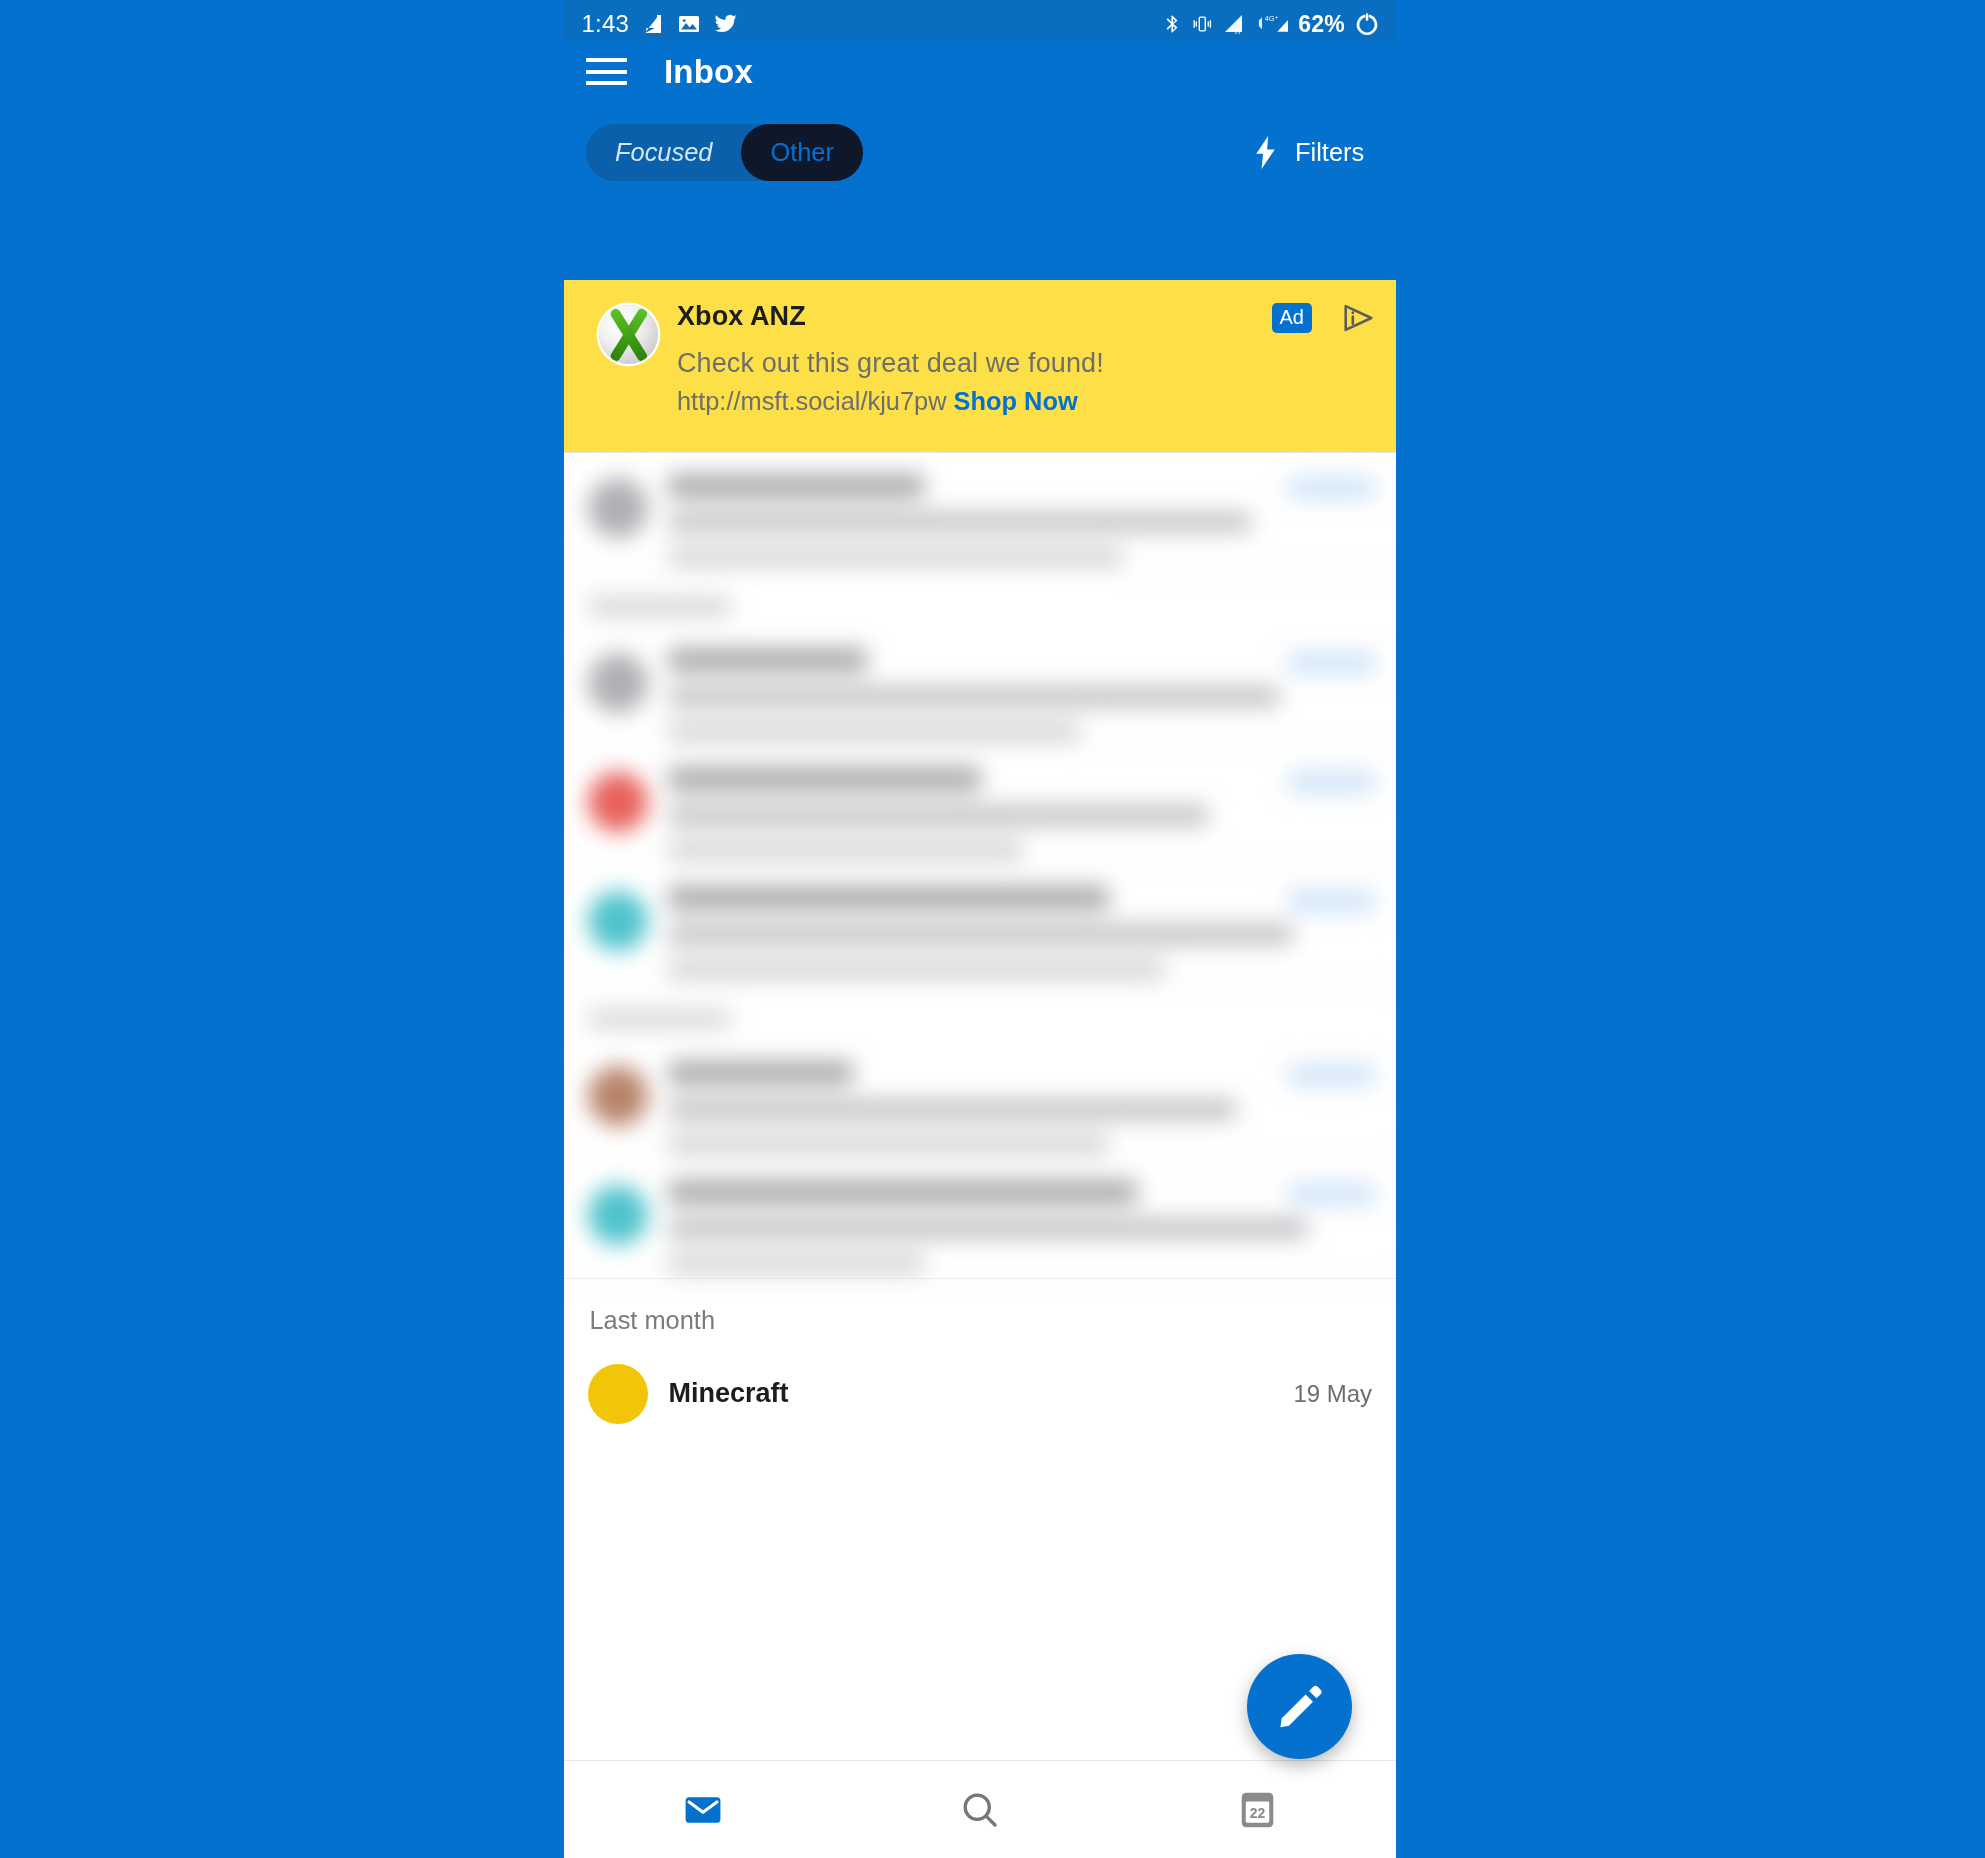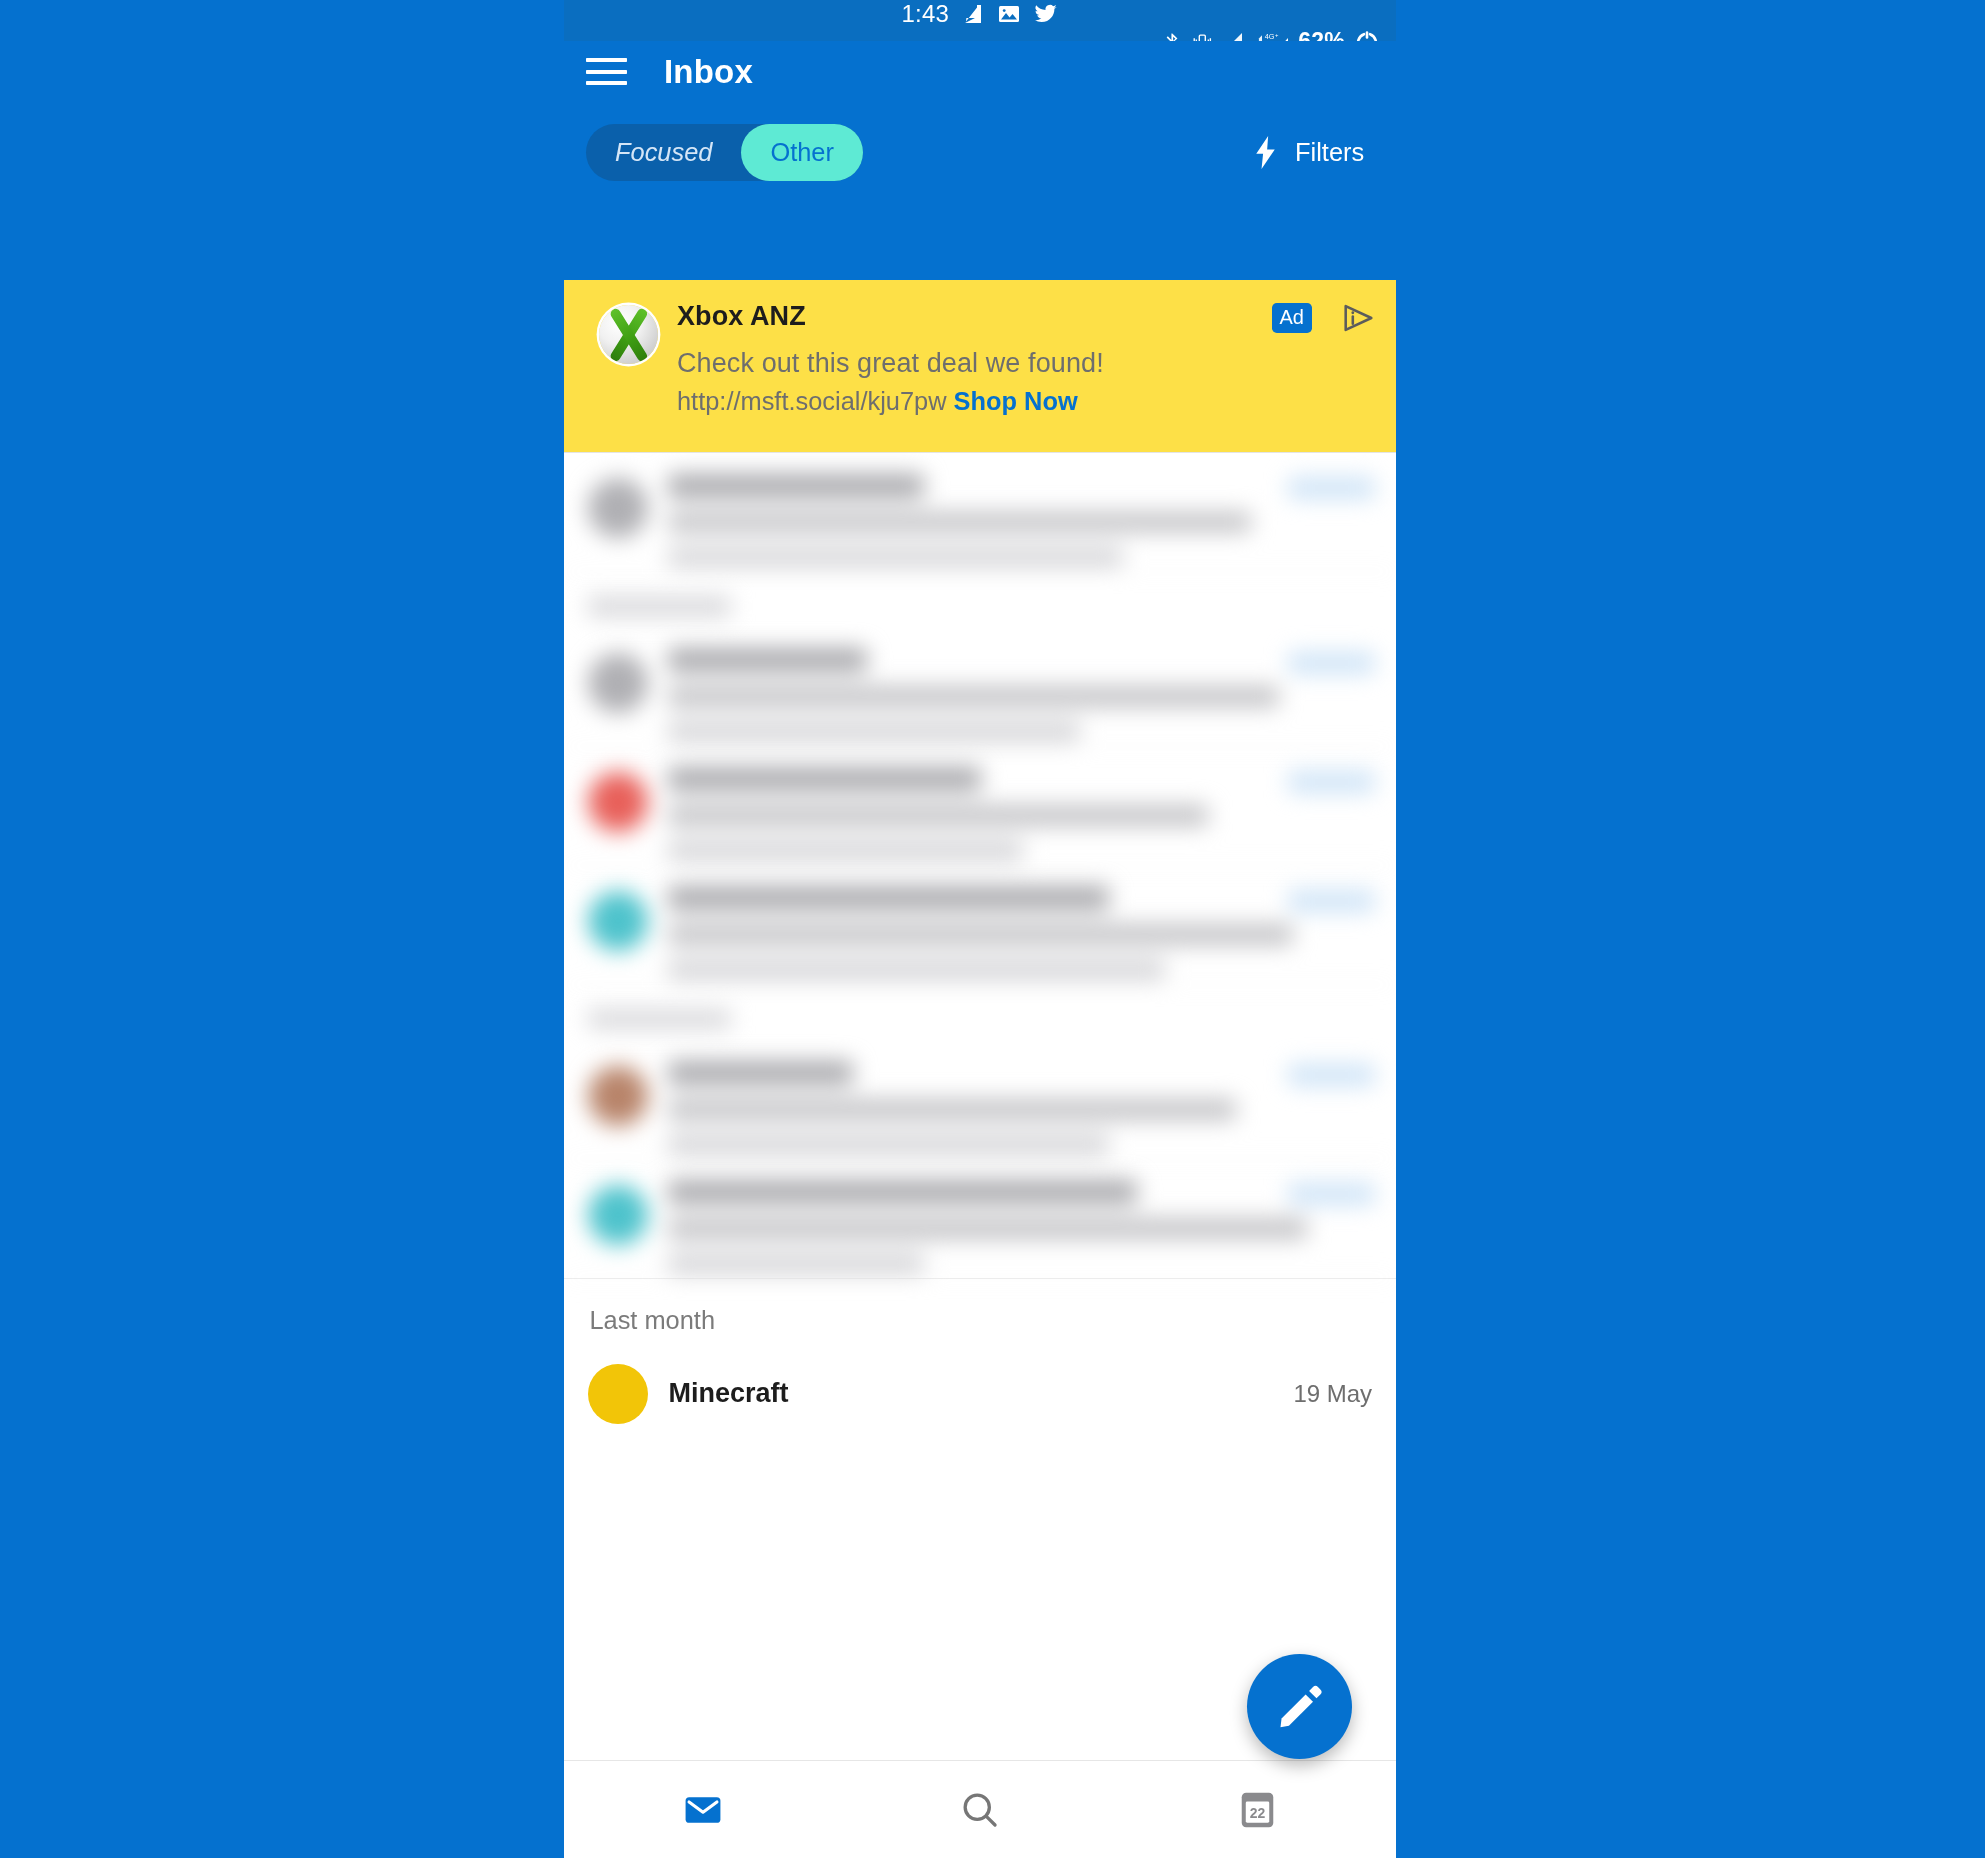--- a/index.html
+++ b/index.html
@@ -19,21 +19,20 @@
   }
 
   
   .statusbar {
     position: absolute;
     left: 564px; top: 0; width: 832px; height: 48px;
     background: #0a6ec0;
     display: flex; align-items: center;
     box-sizing: border-box;
     padding: 0 17.5px 0 17.5px;
-    flex-direction: column;
   }
   .sb-left { display: flex; align-items: center; gap: 12px; }
   .sb-right { margin-left: auto; display: flex; align-items: center; gap: 9.5px; }
   .sb-time {
     color: #fff; font-size: 24px; font-weight: 400; letter-spacing: 0.2px;
   }
   .sb-batt {
     color: #fff; font-size: 23px; font-weight: 700; letter-spacing: 0.2px;
   }
   .ico { display: inline-block; line-height: 0; }
@@ -73,21 +72,21 @@
   .pill {
     height: 57px; display: flex; align-items: center; justify-content: center;
     padding: 0 29px;
     font-size: 25.4px; font-weight: 400;
     border-radius: 793px;
     box-sizing: border-box;
     cursor: pointer;
     white-space: nowrap;
   }
   .pill.inactive { color: #d5e6f7; font-style: italic; }
-  .pill.active { background: #5eead4; color: #0571cf; font-weight: 500; }
+  .pill.active { background: #0f172a; color: #0571cf; font-weight: 500; }
   .filters {
     margin-left: auto; display: flex; align-items: center; gap: 16px;
     cursor: pointer; padding-right: 14.3px;
   }
   .filters-label { color: #fff; font-size: 25.4px; font-weight: 400; }
 
   
   .content {
     position: absolute;
     left: 564px; top: 280px; width: 832px; height: 1579px;

